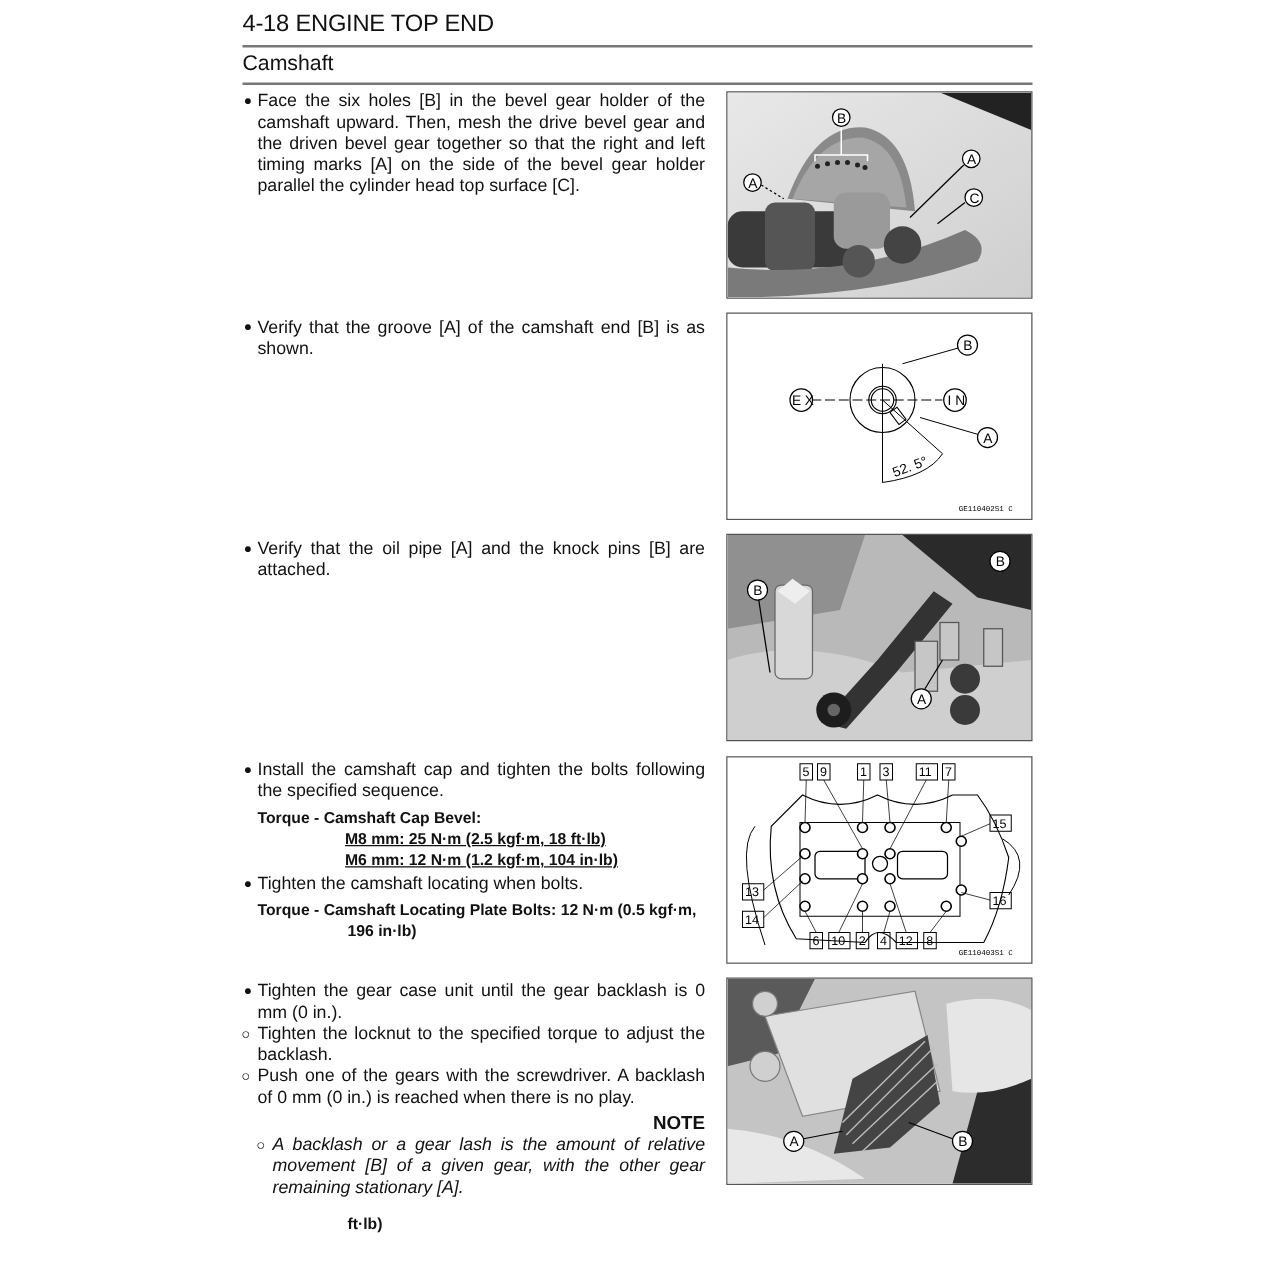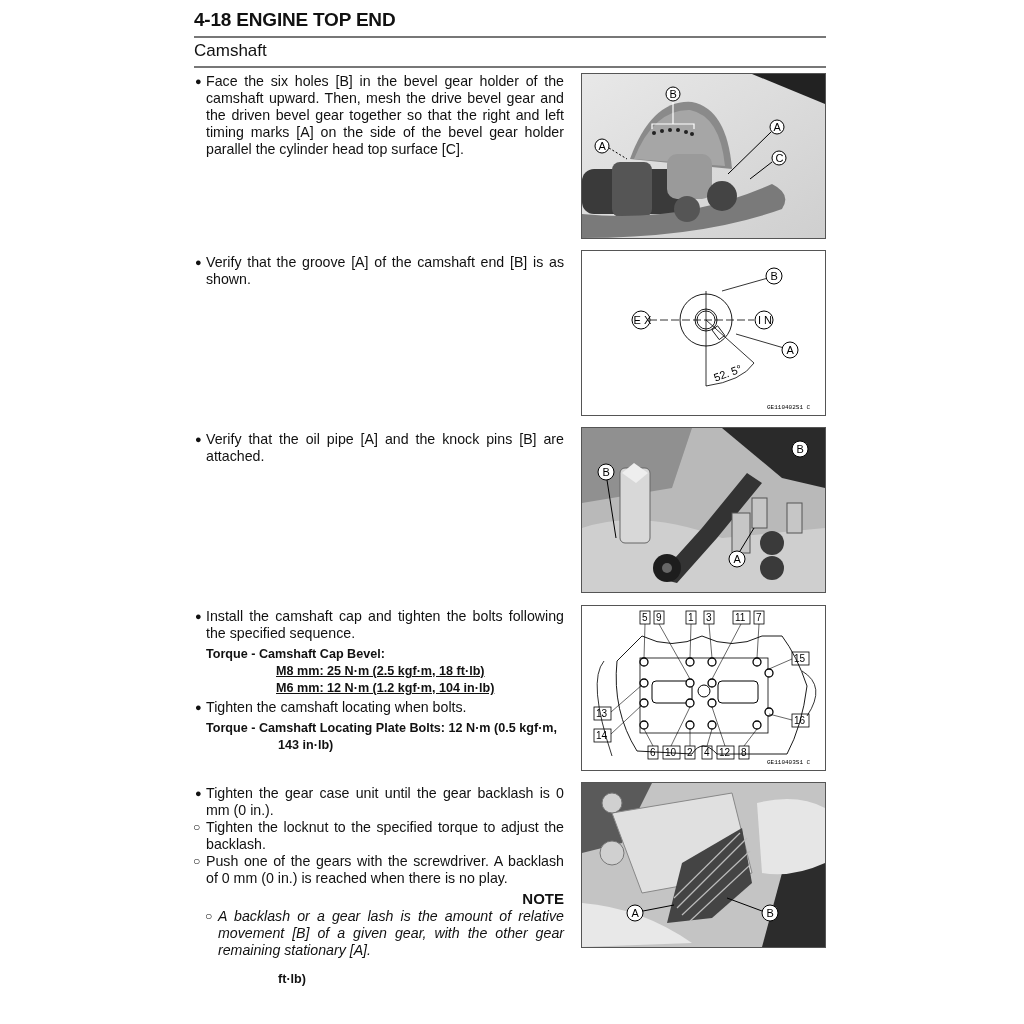--- a/index.html
+++ b/index.html
@@ -1,19 +1,19 @@
 <!DOCTYPE html>
 <html><head>
 <meta charset="utf-8">
 <style>
   html, body { margin:0; padding:0; background:#ffffff; }
   body { width:1024px; height:1024px; position:relative; overflow:hidden;
          font-family:"Liberation Sans", sans-serif; color:#111; }
   .hdr { position:absolute; left:194px; top:8px; width:632px; }
-  .hdr-title { font-size:19px; font-weight:bold; letter-spacing:-0.2px; line-height:24px; }
+  .hdr-title { font-size:19px; font-weight:normal; letter-spacing:-0.2px; line-height:24px; }
   .rule { height:2px; background:#777; margin-top:4px; }
   .hdr-sub { font-size:17px; font-weight:normal; line-height:22px; margin-top:2px; }
   .rule2 { height:2px; background:#777; margin-top:4px; }
 
   .text-col { position:absolute; left:194px; width:370px; font-size:14.2px; line-height:17px; }
   .para { position:relative; padding-left:12px; text-align:justify; text-align-last:left; }
   .bullet { position:absolute; left:1px; top:0; font-size:11px; }
   .circle { position:absolute; left:-1px; top:0; font-size:12px; }
   .torque { font-weight:bold; font-size:12.6px; line-height:17px; padding-left:12px; margin-top:4px; }
   .torque .ind { padding-left:70px; display:block;text-decoration:underline; }
@@ -67,21 +67,21 @@
     <span>Torque - Camshaft Cap Bevel:</span>
     <span class="ind">M8 mm:  25 N·m (2.5 kgf·m, 18 ft·lb)</span>
     <span class="ind">M6 mm:  12 N·m (1.2 kgf·m, 104 in·lb)</span>
   </div>
   <div class="para" style="margin-top:2px;">
     <span class="bullet">●</span>
     <span>Tighten the camshaft locating when bolts.</span>
   </div>
   <div class="torque">
     <span>Torque - Camshaft Locating Plate Bolts: 12 N·m (0.5 kgf·m,</span>
-    <span class="ind2">143 in·lb)</span>
+    <span class="ind2">196 in·lb)</span>
   </div>
 </div>
 
 <div class="text-col" style="top:785px;">
   <div class="para">
     <span class="bullet">●</span>
     <span>Tighten the gear case unit until the gear backlash is 0 mm (0 in.).</span>
   </div>
   <div class="para">
     <span class="circle">○</span>

